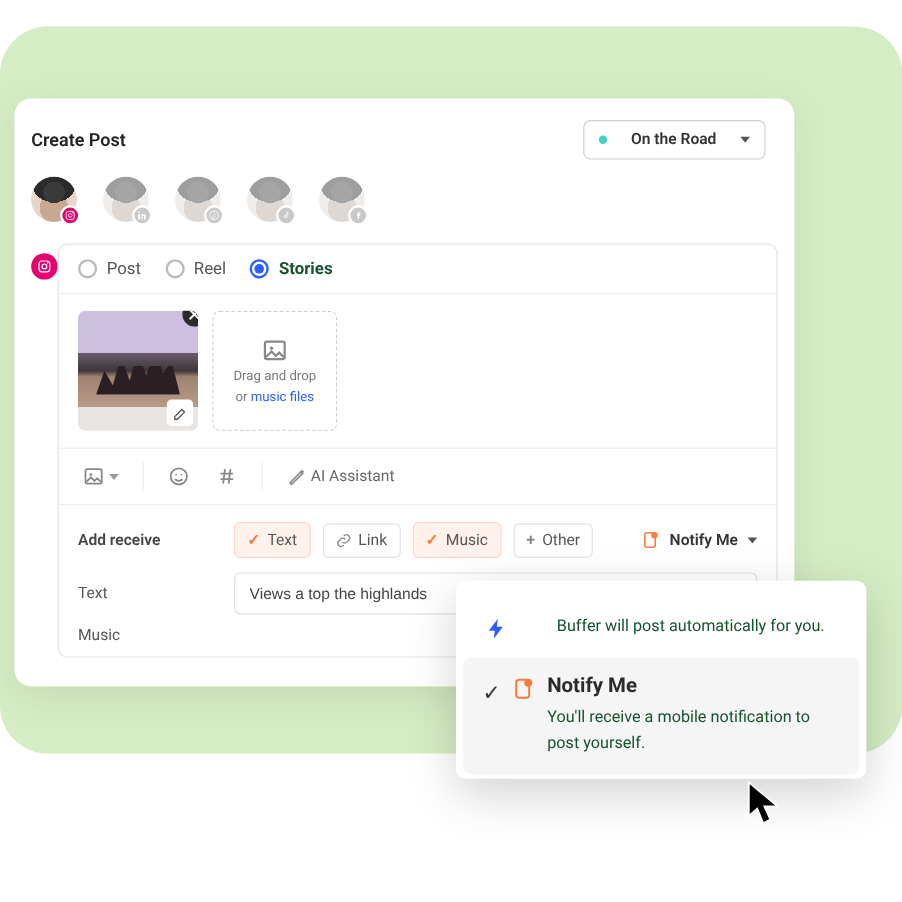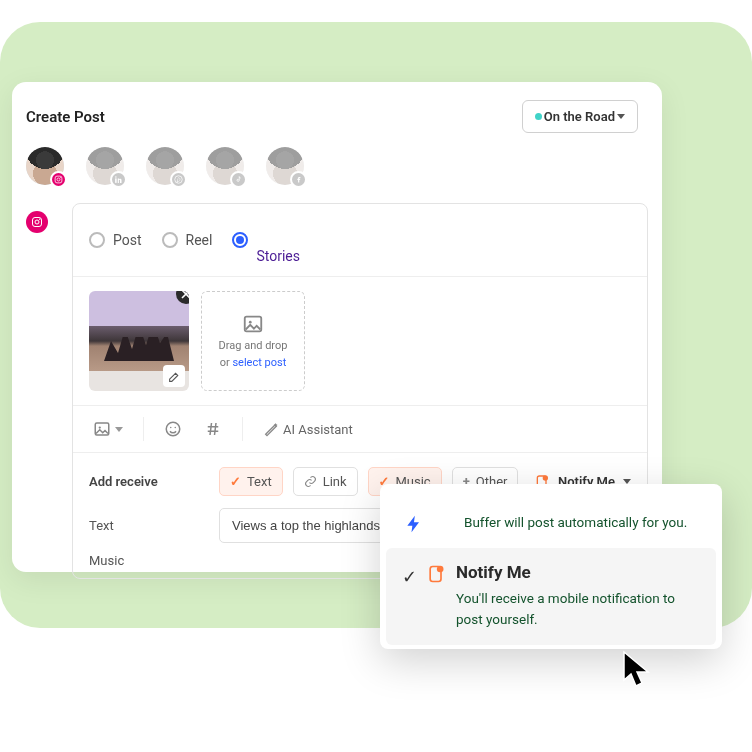--- a/index.html
+++ b/index.html
@@ -22,21 +22,21 @@
     background: #fff;
     border-radius: 14px;
     box-shadow: 0 8px 30px rgba(0,0,0,0.08);
   }
   .header {
     display: flex; justify-content: space-between; align-items: center;
     padding: 18px 24px 0 14px;
   }
   .title { font-size: 15px; font-weight: 600; color: #222; }
   .project-btn {
-    display: flex; align-items: center; gap: 2px;
+    display: flex; align-items: center; gap: 20px;
     border: 1px solid #d0d0d0; border-radius: 6px;
     padding: 8px 12px; font-size: 13px; font-weight: 600; color: #333;
     cursor: pointer;
   }
   .project-dot { width: 7px; height: 7px; border-radius: 50%; background: #40d3c8; }
   .caret-down { width: 0; height: 0; border-left: 4px solid transparent; border-right: 4px solid transparent; border-top: 5px solid #555; }
 
   .avatars { display: flex; gap: 22px; padding: 14px 14px 18px; }
   .avatar-wrap { position: relative; width: 38px; height: 38px; }
   .avatar-circle {
@@ -55,21 +55,21 @@
   .net-badge {
     position: absolute; right: -3px; bottom: -3px;
     width: 17px; height: 17px; border-radius: 50%;
     background: #888; display: flex; align-items: center; justify-content: center;
     border: 2px solid #fff;
   }
   .net-badge.active { background: #e4006e; }
   .net-badge svg { width: 9px; height: 9px; fill: #fff; }
 
   .composer {
-    display: flex; gap: 24px; padding: 0 14px;
+    display: flex; gap: 0; padding: 0 14px;
   }
   .side-icon {
     width: 22px; height: 22px; border-radius: 50%; background: #e4006e;
     display: flex; align-items: center; justify-content: center;
     margin-top: 8px;
     flex-shrink: 0;
   }
   .side-icon svg { width: 12px; height: 12px; fill: #fff; }
   .composer-body {
     flex: 1; border: 1px solid #e3e3e3; border-radius: 8px; overflow: hidden;
@@ -82,21 +82,21 @@
     color: #555; cursor: pointer;
   }
   .radio-o {
     width: 16px; height: 16px; border-radius: 50%; border: 2px solid #bbb;
     display: flex; align-items: center; justify-content: center;
   }
   .type-opt.selected .radio-o { border-color: #2c5fff; }
   .type-opt.selected .radio-o::after {
     content: ''; width: 8px; height: 8px; border-radius: 50%; background: #2c5fff;
   }
-  .type-opt.selected span { color: #4c1d95; font-weight: 400; margin-top: 32px; }
+  .type-opt.selected span { color: #14532d; font-weight: 700; }
 
   .media-row { display: flex; gap: 12px; padding: 14px 16px; }
   .media-thumb {
     position: relative; width: 100px; height: 100px; border-radius: 6px; overflow: hidden;
   }
   .media-img {
     width: 100%; height: 100%;
     background: linear-gradient(180deg,#cdbfe0 0%,#cdbfe0 35%,#6b5d6d 35%,#3e3639 50%,#a08271 55%,#b89a87 80%,#e8e4e1 80%);
     position: relative;
   }
@@ -305,21 +305,21 @@
               </svg>
           </div>
         </div>
         <div class="drop-zone">
           <svg width="22" height="22" viewBox="0 0 24 24">
               <rect x="3" y="4" width="18" height="16" rx="2" fill="none" stroke="#888" stroke-width="2"></rect>
               <circle cx="9" cy="10" r="1.5" fill="#888"></circle>
               <path d="M4 18l5-5 4 4 3-3 4 4" fill="none" stroke="#888" stroke-width="2"></path>
             </svg>
           <div>Drag and drop</div>
-          <div><span>or </span><a>select post</a></div>
+          <div><span>or </span><a>music files</a></div>
         </div>
       </div>
 
       <div class="toolbar">
         <div class="tb-btn">
           <svg width="18" height="18" viewBox="0 0 24 24">
               <rect x="3" y="4" width="18" height="16" rx="2" fill="none" stroke="#888" stroke-width="2"></rect>
               <circle cx="9" cy="10" r="1.5" fill="#888"></circle>
               <path d="M4 18l5-5 4 4 3-3 4 4" fill="none" stroke="#888" stroke-width="2"></path>
             </svg>

